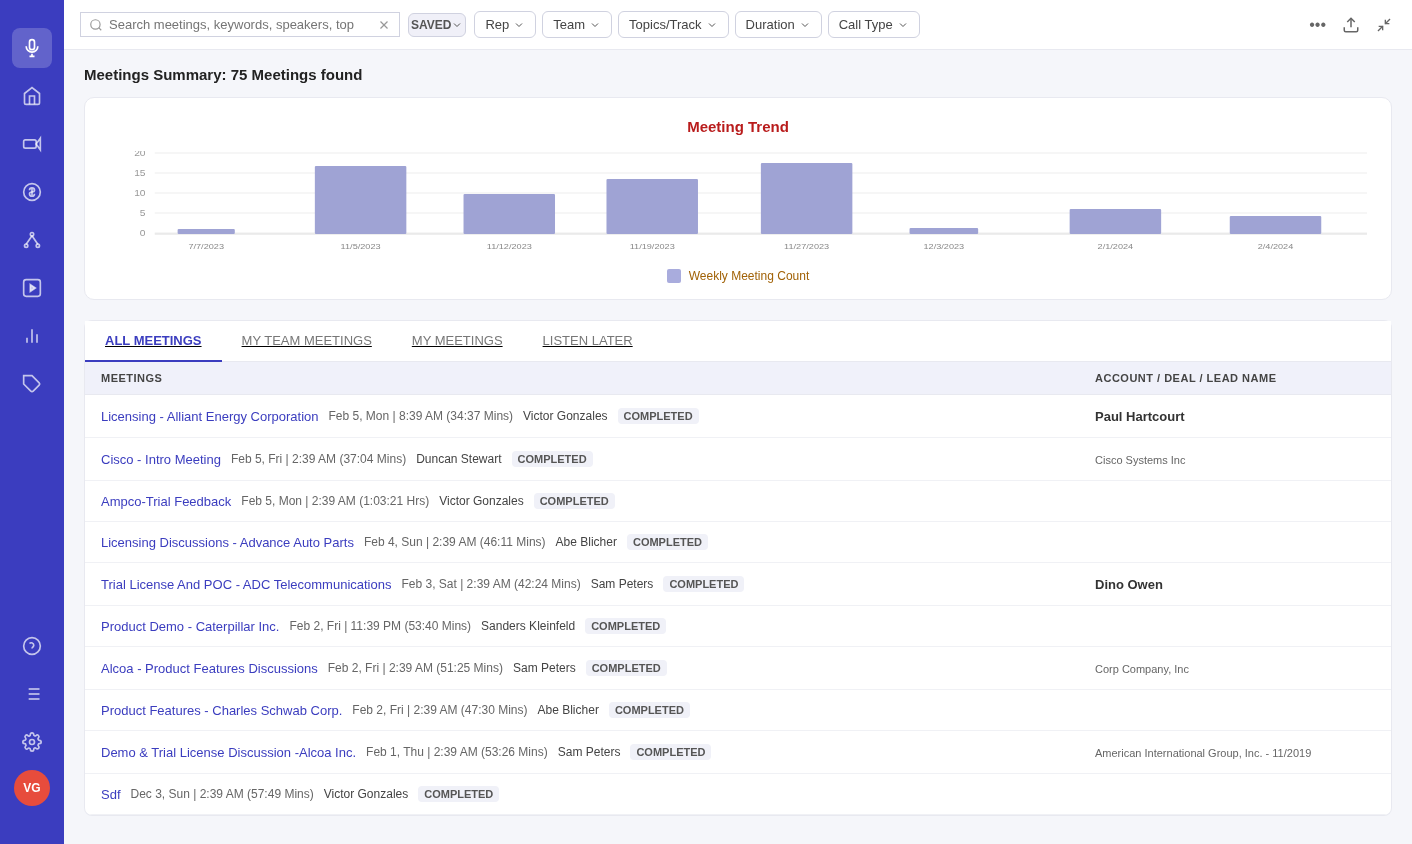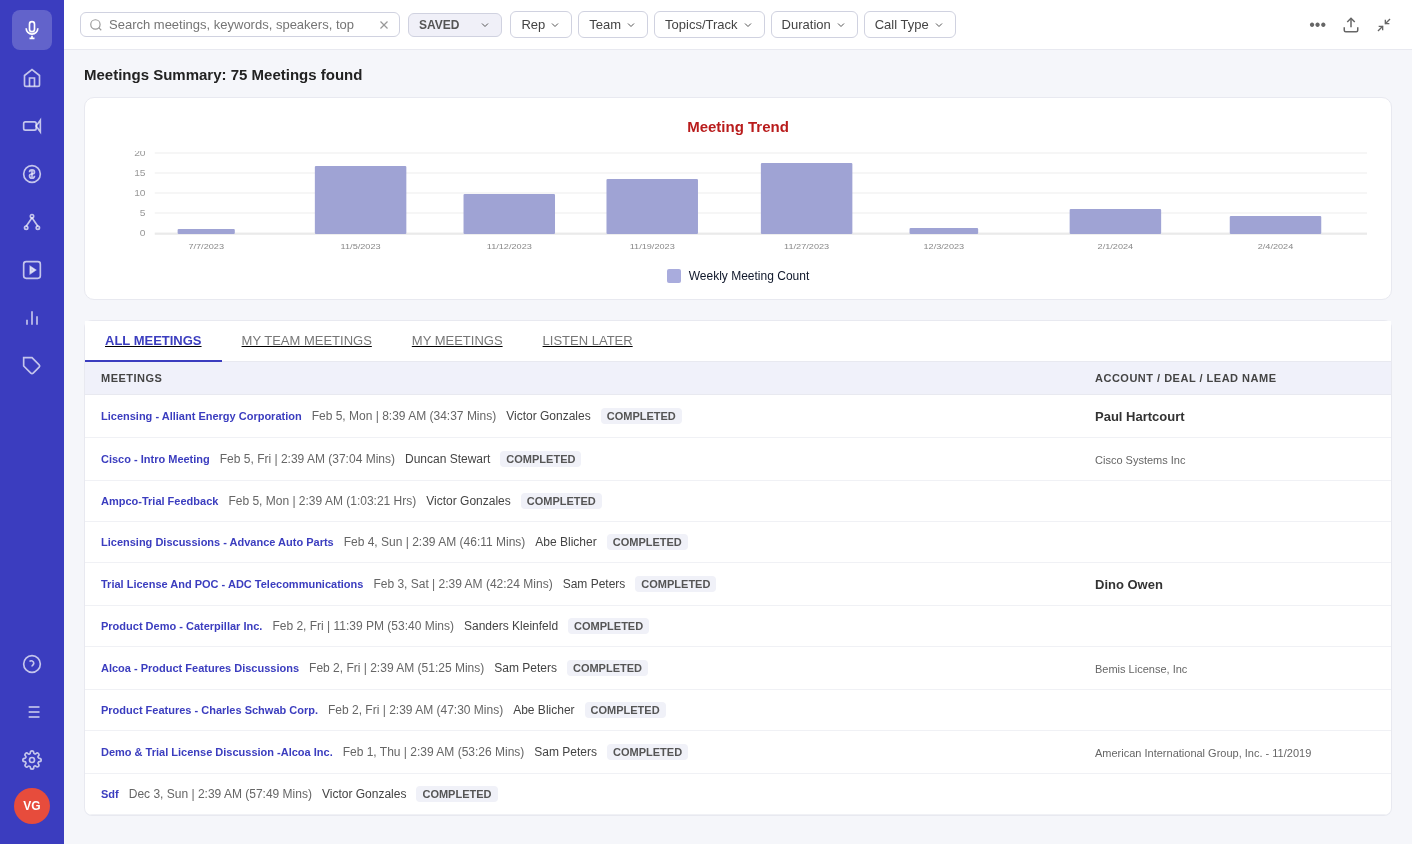--- a/index.html
+++ b/index.html
@@ -5,21 +5,21 @@
     * { margin: 0; padding: 0; box-sizing: border-box; }
     body { font-family: -apple-system, BlinkMacSystemFont, 'Segoe UI', sans-serif; background: #f5f6fa; display: flex; height: 844px; overflow: hidden; }
 
     
     .sidebar {
       width: 64px;
       background: #3b3dbf;
       display: flex;
       flex-direction: column;
       align-items: center;
-      padding: 10px 0;
+      padding: 28px 0;
       gap: 8px;
       flex-shrink: 0;
       height: 844px;
     }
     .sidebar-icon {
       width: 40px;
       height: 40px;
       display: flex;
       align-items: center;
       justify-content: center;
@@ -61,42 +61,42 @@
       display: flex;
       align-items: center;
       gap: 8px;
       height: 50px;
       flex-shrink: 0;
     }
     .search-container {
       display: flex;
       align-items: center;
       border: 1px solid #d0d2e0;
-      border-radius: 6px;
+      border-radius: 0;
       padding: 4px 8px;
       flex: 1;
       max-width: 320px;
       gap: 6px;
       background: #fff;
     }
     .search-container input {
       border: none;
       outline: none;
       font-size: 13px;
       color: #555;
       background: transparent;
       flex: 1;
       min-width: 0;
     }
     .saved-badge {
-      display: flex; align-items: center; gap: 20px;
+      display: flex; align-items: center; gap: 0;
       background: #f0f0f8;
       border: 1px solid #d0d2e0;
       border-radius: 6px;
-      padding: 4px 10px;
+      padding: 4px 2px;
       font-size: 12px;
       font-weight: 600;
       color: #555;
       cursor: pointer;
     }
     .filter-btn {
       display: flex; align-items: center; gap: 4px;
       border: 1px solid #d0d2e0;
       border-radius: 6px;
       padding: 5px 10px;
@@ -143,21 +143,21 @@
       height: 110px;
     }
     .chart-svg { width: 100%; height: 100%; }
     .chart-legend {
       display: flex;
       align-items: center;
       justify-content: center;
       gap: 8px;
       margin-top: 8px;
       font-size: 12px;
-      color: #0f172a;
+      color: #a16207;
     }
     .legend-box {
       width: 14px; height: 14px;
       background: #a9acdd;
       border-radius: 2px;
     }
 
     
     .tabs {
       display: flex;
@@ -211,22 +211,22 @@
       align-items: center;
     }
     .meeting-left {
       display: flex;
       align-items: center;
       gap: 10px;
       flex-wrap: wrap;
     }
     .meeting-title {
       color: #3b3dbf;
-      font-size: 11px;
-      font-weight: 700;
+      font-size: 13px;
+      font-weight: 400;
       cursor: pointer;
       text-decoration: none;
     }
     .meeting-meta {
       font-size: 12px;
       color: #666;
     }
     .meeting-rep {
       font-size: 12px;
       color: #444;
@@ -550,21 +550,21 @@
   </div>
             <div class="meeting-row">
     <div class="meeting-left">
       <a class="meeting-title" href="#">Alcoa - Product Features Discussions</a>
       <span class="meeting-meta">Feb 2, Fri | 2:39 AM (51:25 Mins)</span>
       <span class="meeting-rep">Sam Peters</span>
       <span class="completed-badge">COMPLETED</span>
     </div>
     <div>
       
-      <span class="account-sub">Bemis License, Inc</span>
+      <span class="account-sub">Corp Company, Inc</span>
     </div>
   </div>
             <div class="meeting-row">
     <div class="meeting-left">
       <a class="meeting-title" href="#">Product Features - Charles Schwab Corp.</a>
       <span class="meeting-meta">Feb 2, Fri | 2:39 AM (47:30 Mins)</span>
       <span class="meeting-rep">Abe Blicher</span>
       <span class="completed-badge">COMPLETED</span>
     </div>
     <div>

